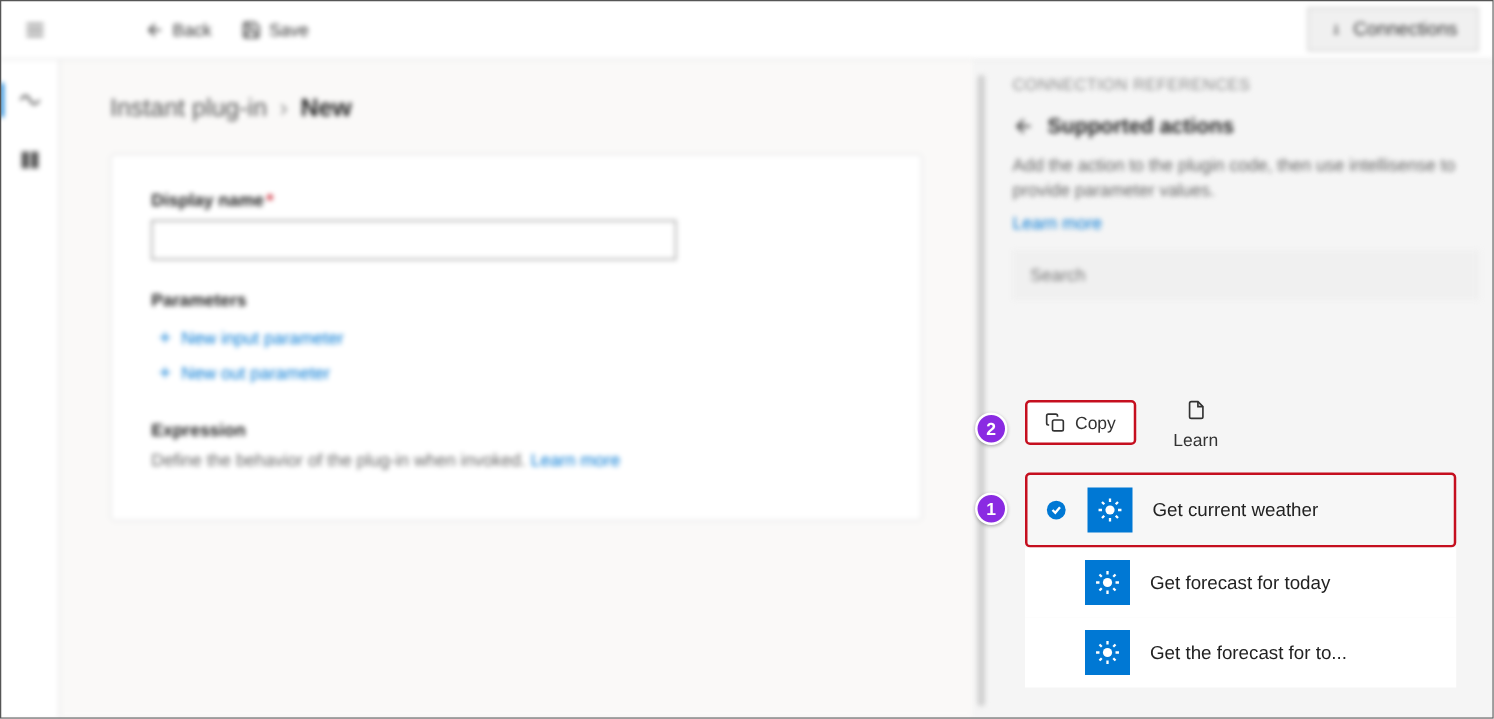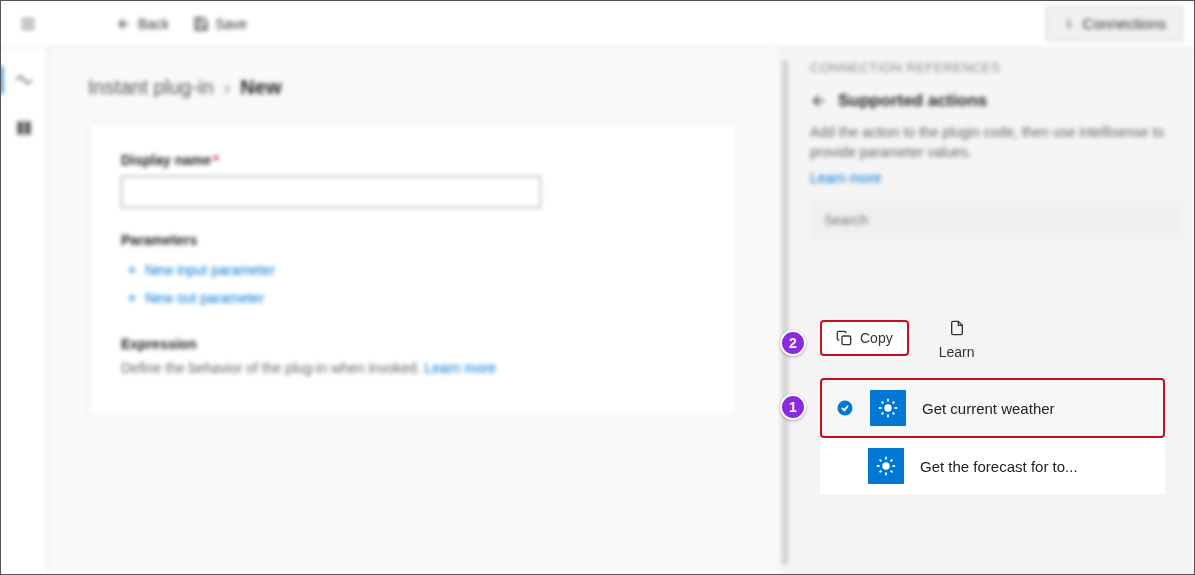--- a/index.html
+++ b/index.html
@@ -228,20 +228,39 @@
               <line x1="12" y1="19" x2="12" y2="22"></line>
               <line x1="2" y1="12" x2="5" y2="12"></line>
               <line x1="19" y1="12" x2="22" y2="12"></line>
               <line x1="5" y1="5" x2="7" y2="7"></line>
               <line x1="17" y1="17" x2="19" y2="19"></line>
               <line x1="5" y1="19" x2="7" y2="17"></line>
               <line x1="17" y1="7" x2="19" y2="5"></line>
             </g>
           </svg>
         </div>
+      <span>Get forecast for today</span>
+    </div>
+    <div class="action-item">
+      <span class="radio empty"></span>
+      <div class="wicon">
+          <svg viewBox="0 0 24 24" fill="currentColor">
+            <circle cx="12" cy="12" r="4"></circle>
+            <g stroke="currentColor" stroke-width="2">
+              <line x1="12" y1="2" x2="12" y2="5"></line>
+              <line x1="12" y1="19" x2="12" y2="22"></line>
+              <line x1="2" y1="12" x2="5" y2="12"></line>
+              <line x1="19" y1="12" x2="22" y2="12"></line>
+              <line x1="5" y1="5" x2="7" y2="7"></line>
+              <line x1="17" y1="17" x2="19" y2="19"></line>
+              <line x1="5" y1="19" x2="7" y2="17"></line>
+              <line x1="17" y1="7" x2="19" y2="5"></line>
+            </g>
+          </svg>
+        </div>
       <span>Get the forecast for to...</span>
     </div>
   </div>
 
   <div class="callout c1 ov">1</div>
   <div class="callout c2 ov">2</div>
 </div>
 
 <div class="frame"></div>
 

